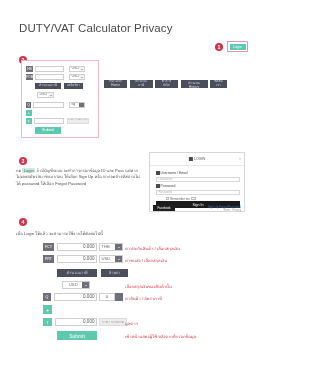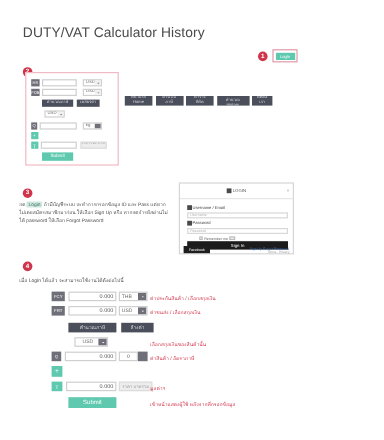--- a/index.html
+++ b/index.html
@@ -109,21 +109,21 @@
   .note-red { position: absolute; font-size: 4.2px; color: #d0344a; white-space: nowrap; }
 
   
   .row { position: absolute; display: flex; align-items: center; }
 </style>
 </head>
 <body>
 
 <div class="page">
 
-  <div class="page-title">DUTY/VAT Calculator History</div>
+  <div class="page-title">DUTY/VAT Calculator Privacy</div>
 
   <div class="marker" style="left:215px; top:43px;">1</div>
   <div style="position:absolute; left:227px; top:41px; width:21px; height:11px; border:1px solid #e09aa8; padding:1.5px;">
     <div class="btn-teal" style="width:100%;height:100%;font-size:3.4px;">Login</div>
   </div>
 
   <div class="marker" style="left:19px; top:56px;">2</div>
 
   <div class="shot pink" style="left:21px; top:60px; width:78px; height:78px;">
 

